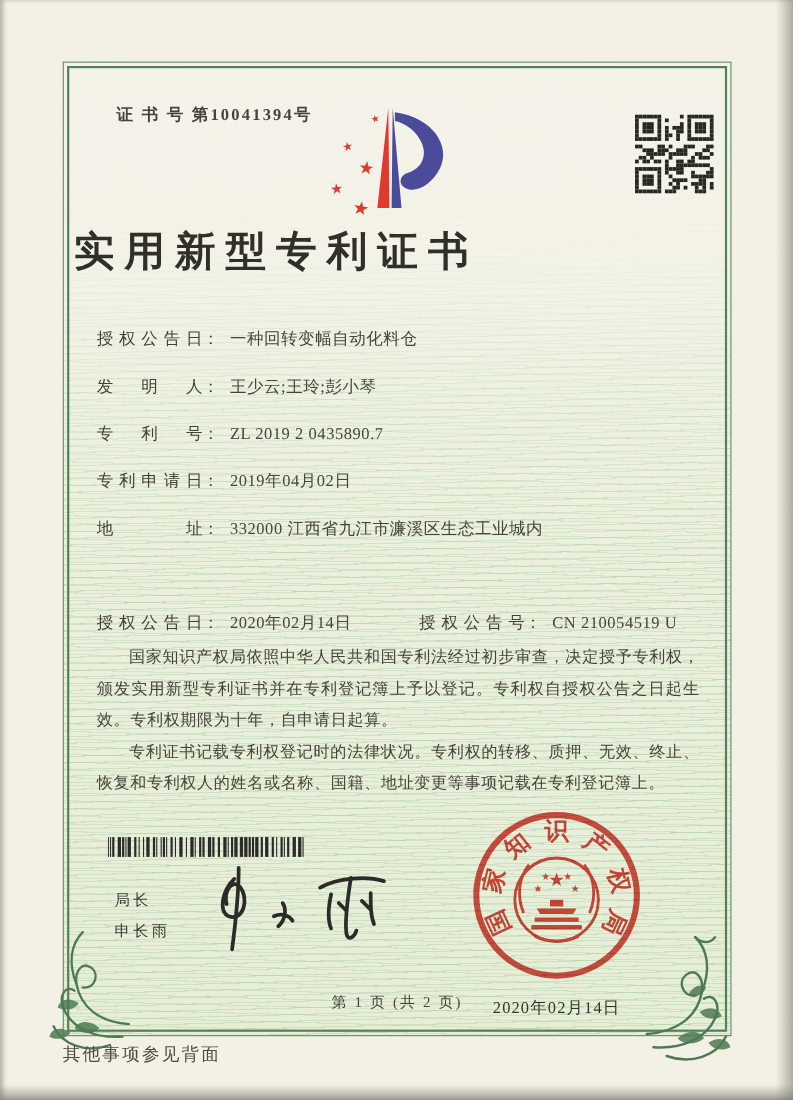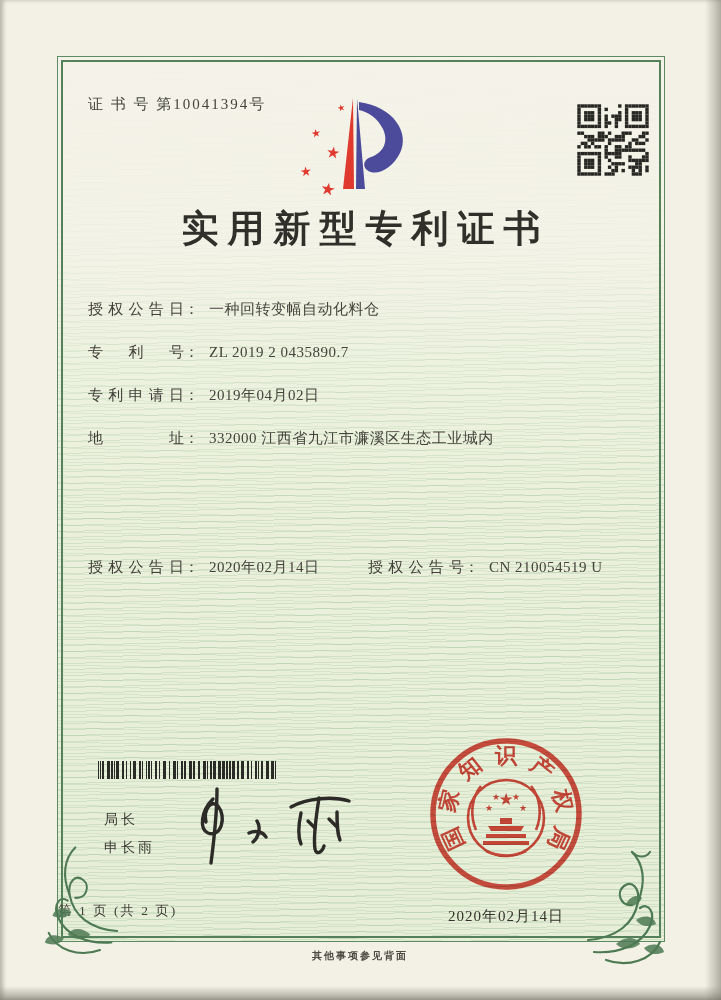--- a/index.html
+++ b/index.html
@@ -17,42 +17,42 @@
   .frame{
     position:absolute;left:57px;top:56px;width:606px;height:884px;
     border:1px solid #5d8a62;
     background:
       linear-gradient(180deg,rgba(245,243,233,.96) 0%,rgba(245,243,233,.85) 20%,rgba(240,243,227,.35) 34%,rgba(236,241,222,0) 52%),
       repeating-linear-gradient(178.5deg,rgba(110,165,115,.20) 0 1px,rgba(0,0,0,0) 1px 6px),
       repeating-linear-gradient(181.5deg,rgba(110,165,115,.16) 0 1px,rgba(0,0,0,0) 1px 7px),
       linear-gradient(#eff2e1,#e6eed7);
   }
   .frame::before{content:"";position:absolute;inset:3px;border:2px solid #54815a;pointer-events:none;}
-  .cert-no{position:absolute;left:30px;top:38px;font-size:15px;letter-spacing:2px;color:#45443c;}
+  .cert-no{position:absolute;left:48px;top:38px;font-size:15px;letter-spacing:2px;color:#45443c;font-weight:bold;}
   .logo{position:absolute;left:50%;top:38px;transform:translateX(-50%);}
   .qr{position:absolute;right:13px;top:45px;}
-  .title{position:absolute;left:0;right:0;top:147px;text-align:center;
+  .title{position:absolute;left:0;right:0;top:147px;text-align:left;
     font-size:37px;font-weight:bold;letter-spacing:9px;color:#302f29;text-indent:9px;}
   .fields{position:absolute;left:30px;right:26px;top:231px;list-style:none;margin:0;padding:0;font-size:15px;}
   .fields li{height:43px;line-height:43px;white-space:nowrap;}
   .flabel{display:inline-block;width:96px;text-align:justify;text-align-last:justify;vertical-align:top;color:#413f38;}
   .fsep{margin-right:10px;color:#413f38;}
   .fvalue{color:#45443c;letter-spacing:.5px;}
   .grant-row{position:absolute;left:30px;top:489px;height:43px;line-height:43px;font-size:15px;white-space:nowrap;width:560px;}
-  .grant-no{position:absolute;left:280px;top:0;}
+  .grant-no{position:absolute;left:293px;top:0;}
   .paras{position:absolute;left:30px;right:28px;top:527px;font-size:14.6px;line-height:28.6px;
     color:#45443c;text-align:justify;}
   .paras p{margin:0;text-indent:2em;letter-spacing:.6px;}
   .barcode{position:absolute;left:40px;top:704px;}
   .signer{position:absolute;left:46px;top:749px;font-size:14px;line-height:28px;letter-spacing:3px;color:#3a3933;}
   .signature{position:absolute;left:133px;top:728px;}
   .seal{position:absolute;left:368px;top:677px;mix-blend-mode:multiply;}
   .seal-date{position:absolute;left:368px;top:850px;width:160px;text-align:center;font-size:15px;letter-spacing:1px;color:#35342c;}
-  .page-ind{position:absolute;left:0;right:0;top:845px;font-size:13.5px;letter-spacing:2px;color:#44433b;}
-  .back-note{position:absolute;left:57px;width:606px;top:949px;text-align:center;font-size:10px;letter-spacing:2px;color:#4c4b42;font-weight:bold;}
+  .page-ind{position:absolute;left:0;right:0;top:845px;text-align:center;font-size:13.5px;letter-spacing:2px;color:#44433b;}
+  .back-note{position:absolute;left:57px;width:606px;top:949px;font-size:16px;letter-spacing:2px;color:#4c4b42;}
   .flourish{position:absolute;}
   .fl-br{left:586px;top:848px;}
   .fl-bl{left:24px;top:843px;transform:scaleX(-1);}
 </style>
 </head>
 <body>
 
 <div class="page">
 
   <div class="frame">
@@ -299,39 +299,46 @@
         </svg>
     </div>
 
     <div class="title">实用新型专利证书</div>
 
     <ul class="fields">
       <li>
         <span class="flabel">授权公告日</span><span class="fsep">：</span><span class="fvalue">一种回转变幅自动化料仓</span>
       </li>
       <li>
+        <span class="flabel">发明人</span><span class="fsep">：</span><span class="fvalue">王少云;王玲;彭小琴</span>
+      </li>
+      <li>
         <span class="flabel">专利号</span><span class="fsep">：</span><span class="fvalue">ZL 2019 2 0435890.7</span>
       </li>
       <li>
         <span class="flabel">专利申请日</span><span class="fsep">：</span><span class="fvalue">2019年04月02日</span>
       </li>
       <li>
         <span class="flabel">地址</span><span class="fsep">：</span><span class="fvalue">332000 江西省九江市濂溪区生态工业城内</span>
       </li>
     </ul>
 
     <div class="grant-row">
       <span>
         <span class="flabel">授权公告日</span><span class="fsep">：</span><span class="fvalue">2020年02月14日</span>
       </span>
       <span class="grant-no">
         <span class="flabel">授权公告号</span><span class="fsep">：</span><span class="fvalue">CN 210054519 U</span>
       </span>
     </div>
 
+    <div class="paras">
+      <p>国家知识产权局依照中华人民共和国专利法经过初步审查，决定授予专利权，颁发实用新型专利证书并在专利登记簿上予以登记。专利权自授权公告之日起生效。专利权期限为十年，自申请日起算。</p>
+      <p>专利证书记载专利权登记时的法律状况。专利权的转移、质押、无效、终止、恢复和专利权人的姓名或名称、国籍、地址变更等事项记载在专利登记簿上。</p>
+    </div>
 
     <div class="barcode">
       <svg id="barcode-svg" width="182" height="18" viewBox="0 0 182 18">
           <rect x="0" y="0" width="1" height="18" fill="#2a2a26"></rect>
           <rect x="2" y="0" width="1" height="18" fill="#2a2a26"></rect>
           <rect x="4" y="0" width="2" height="18" fill="#2a2a26"></rect>
           <rect x="9" y="0" width="3" height="18" fill="#2a2a26"></rect>
           <rect x="13" y="0" width="2" height="18" fill="#2a2a26"></rect>
           <rect x="16" y="0" width="1" height="18" fill="#2a2a26"></rect>
           <rect x="18" y="0" width="3" height="18" fill="#2a2a26"></rect>

